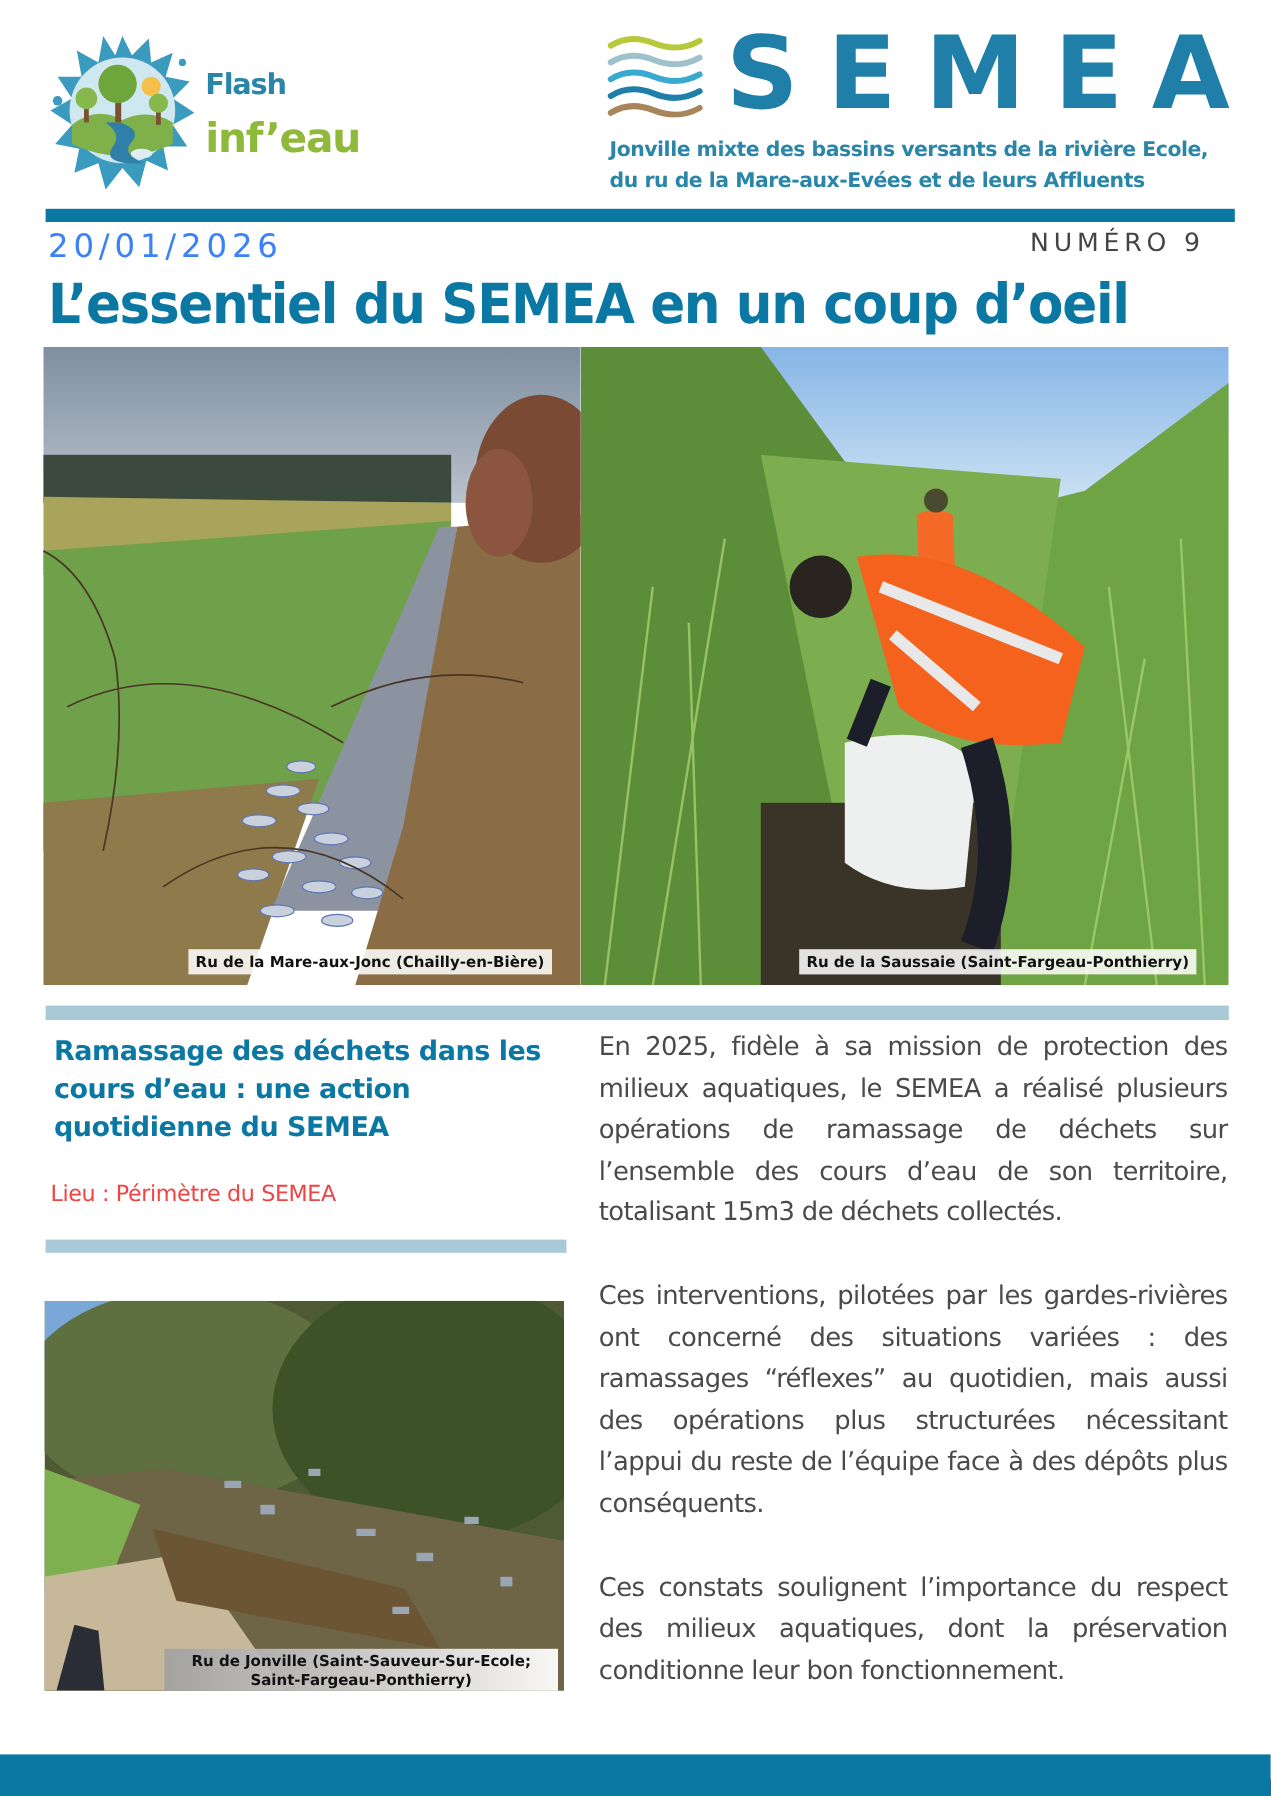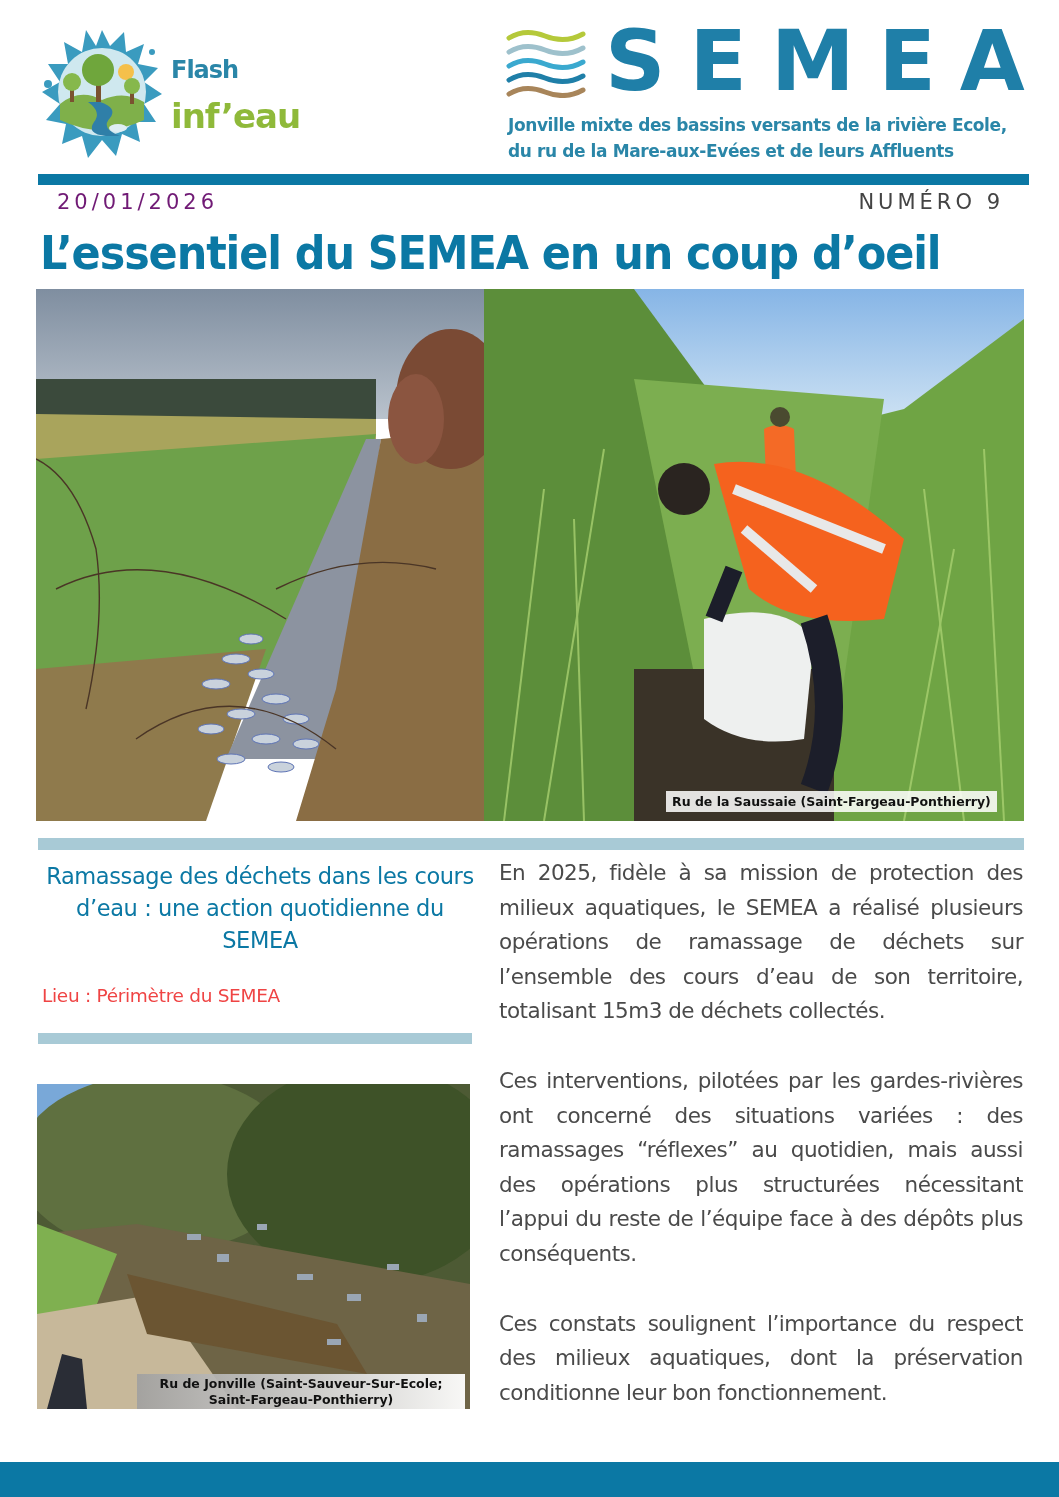--- a/index.html
+++ b/index.html
@@ -36,21 +36,21 @@
     font-size: 84px; letter-spacing: 24px; color: #1f7fa8;
   }
   .semea-sub {
     position: absolute; left: 3px; top: 92px; width: 525px;
     font-family: "DejaVu Sans", sans-serif; font-weight: bold;
     font-size: 17px; line-height: 26px; color: #2a86a8; letter-spacing: -0.4px;
   }
 
   .top-bar { left: 38px; top: 174px; width: 991px; height: 11px; background: #0b78a4; }
 
-  .date { left: 40px; top: 190px; font-size: 21px; letter-spacing: 4px; color: #701a75; font-family: "DejaVu Sans", sans-serif; margin-left: 17px; }
+  .date { left: 40px; top: 190px; font-size: 27px; letter-spacing: 4px; color: #3b82f6; font-family: "DejaVu Sans", sans-serif; }
   .issue { right: 55px; top: 190px; font-size: 21px; letter-spacing: 4px; color: #444; font-family: "DejaVu Sans", sans-serif; }
 
   .headline {
     left: 40px; top: 226px;
     font-family: "DejaVu Sans", sans-serif; font-weight: bold;
     font-size: 46px; color: #0b78a4; letter-spacing: -1.2px;
     transform: scaleX(0.935); transform-origin: left top; white-space: nowrap;
   }
 
   
@@ -68,22 +68,22 @@
   .caption.grad {
     background: linear-gradient(to right, rgba(160,160,160,0.9), rgba(255,255,255,0.95));
     text-align: center; line-height: 16px; padding: 2px 6px;
   }
 
   .rule-light { background: #a8cad6; }
   #rule-mid { left: 38px; top: 838px; width: 986px; height: 12px; }
   #rule-left { left: 38px; top: 1033px; width: 434px; height: 11px; }
 
   .section-title {
-    left: 45px; top: 860px; width: 430px; text-align: center;
-    font-family: "DejaVu Sans", sans-serif; font-weight: normal;
+    left: 45px; top: 860px; width: 430px; 
+    font-family: "DejaVu Sans", sans-serif; font-weight: bold;
     font-size: 22.5px; line-height: 32px; color: #0b78a4; letter-spacing: -0.4px;
   }
   .location {
     left: 42px; top: 985px; font-size: 18.5px; color: #ef4444;
     font-family: "DejaVu Sans", sans-serif; letter-spacing: -0.3px;
   }
 
   .body-col {
     left: 499px; top: 856px; width: 524px;
     font-family: "DejaVu Sans", sans-serif; font-size: 21.5px; line-height: 34.6px;
@@ -170,20 +170,21 @@
       <ellipse cx="245" cy="478" rx="13" ry="5"></ellipse>
         <ellipse cx="215" cy="350" rx="12" ry="5"></ellipse>
     </g>
     <g stroke="#4a3526" stroke-width="1.4" fill="none">
       <path d="M0 170 Q40 190 60 260 Q70 330 50 420"></path>
       <path d="M20 300 Q120 250 250 330"></path>
         <path d="M100 450 Q200 380 300 460"></path>
       <path d="M240 300 Q320 260 400 280"></path>
     </g>
   </svg>
+  <div class="caption" style="left:121px; top:502px;">Ru de la Mare-aux-Jonc (Chailly-en-Bière)</div>
 </div>
 
 <div class="abs photo" id="photo-2">
   <svg width="540" height="532" viewBox="0 0 540 532">
     <defs>
       <linearGradient id="sky2" x1="0" y1="0" x2="0" y2="1">
         <stop offset="0" stop-color="#86b5e6"></stop>
           <stop offset="1" stop-color="#d7e8f5"></stop>
       </linearGradient>
     </defs>

